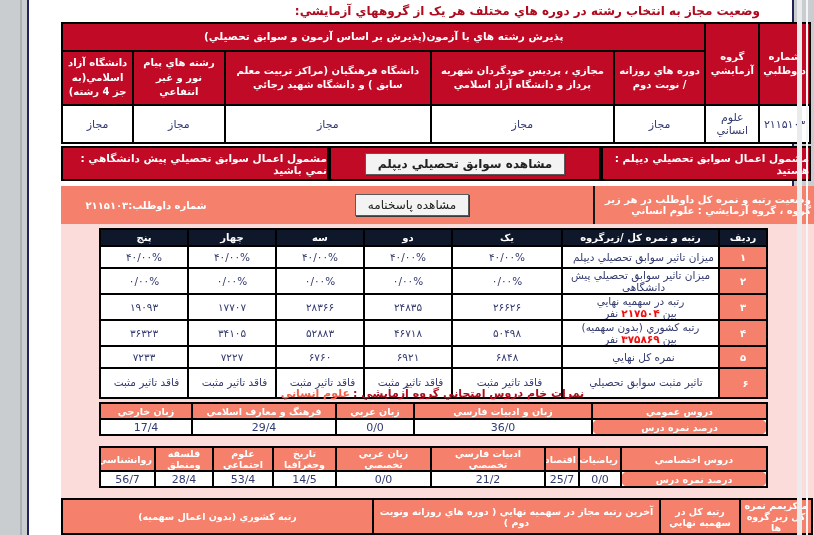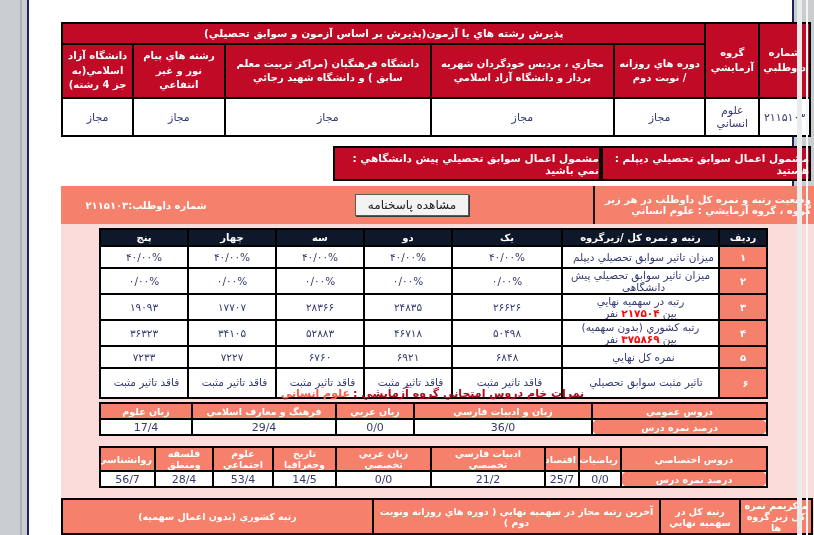--- a/index.html
+++ b/index.html
@@ -14,21 +14,21 @@
 
   .top-title { position:absolute; top:4px; right:32px; direction:rtl;
                color:#b00a1e; font-size:12px; font-weight:bold; }
 
   table { border-collapse:collapse; table-layout:fixed; direction:rtl; }
   td,th { border:2px solid #000; text-align:center; vertical-align:middle; overflow:hidden; }
 
   
   .tbl1 { position:absolute; left:32px; top:22px; width:750px; }
   .tbl1 th { background:#c00a26; color:#fff; font-size:10px; font-weight:bold; padding:1px 2px; line-height:1.45; }
-  .tbl1 .merged { height:21px; font-size:10.5px; }
+  .tbl1 .merged { height:28px; font-size:10.5px; }
   .tbl1 .sub th { height:54px; }
   .tbl1 td { background:#fff; color:#333a70; font-size:11px; height:38px; }
 
   
   .bar { position:absolute; left:32px; top:146px; width:750px; height:35px;
          display:flex; direction:rtl; }
   .bar .seg { background:#c00a26; border:2px solid #000; color:#fff;
               font-size:10.5px; font-weight:bold;
               display:flex; align-items:center; justify-content:center; }
   .bar .seg-right { width:210px; }
@@ -73,20 +73,21 @@
   .tblbottom { position:absolute; left:0px; top:312px; width:750px; }
   .tblbottom th { background:#f5816c; color:#fff; font-size:9.5px; font-weight:bold; height:17px; padding:0 2px; }
   .tblbottom td { background:#fff; color:#333a70; font-size:11px; height:19px; }
 </style>
 </head>
 <body>
 
 <div class="edge-line" style="left:20px;"></div>
 <div class="page">
 
+  <div class="top-title">وضعيت مجاز به انتخاب رشته در دوره هاي مختلف هر يک از گروههاي آزمايشي:</div>
 
   <table class="tbl1">
     <colgroup>
       <col style="width:50px">
         <col style="width:53px">
         <col style="width:90px">
       <col style="width:180px">
         <col style="width:203px">
         <col style="width:90px">
         <col style="width:70px">
@@ -111,20 +112,23 @@
       <td>مجاز</td>
       <td>مجاز</td>
       <td>مجاز</td>
       <td>مجاز</td>
     </tr>
   </tbody>
     </table>
 
   <div class="bar">
     <div class="seg seg-right">مشمول اعمال سوابق تحصيلي ديپلم : هستيد</div>
+    <div class="seg seg-mid">
+      <span class="btn">مشاهده سوابق تحصيلي ديپلم</span>
+    </div>
     <div class="seg seg-left">مشمول اعمال سوابق تحصيلي پيش دانشگاهي : نمي باشيد</div>
   </div>
 
   <div class="panel">
     <div class="panel-head">
       <div class="ph-title">وضعيت رتبه و نمره کل داوطلب در هر زير گروه ، گروه آزمايشي : علوم انساني</div>
       <div class="ph-btnzone">
         <span class="btn">مشاهده پاسخنامه</span>
       </div>
       <div class="ph-cand">شماره داوطلب:۲۱۱۵۱۰۳</div>
@@ -218,21 +222,21 @@
           <col style="width:78px">
           <col style="width:144px">
           <col style="width:92px">
       </colgroup>
       <tbody>
           <tr>
         <th>دروس عمومي</th>
         <th>زبان و ادبيات فارسي</th>
         <th>زبان عربي</th>
         <th>فرهنگ و معارف اسلامي</th>
-        <th>زبان علوم</th>
+        <th>زبان خارجي</th>
       </tr>
       <tr>
         <td class="rowlabel">درصد نمره درس</td>
         <td>36/0</td>
         <td>0/0</td>
         <td>29/4</td>
         <td>17/4</td>
       </tr>
     </tbody>
       </table>

